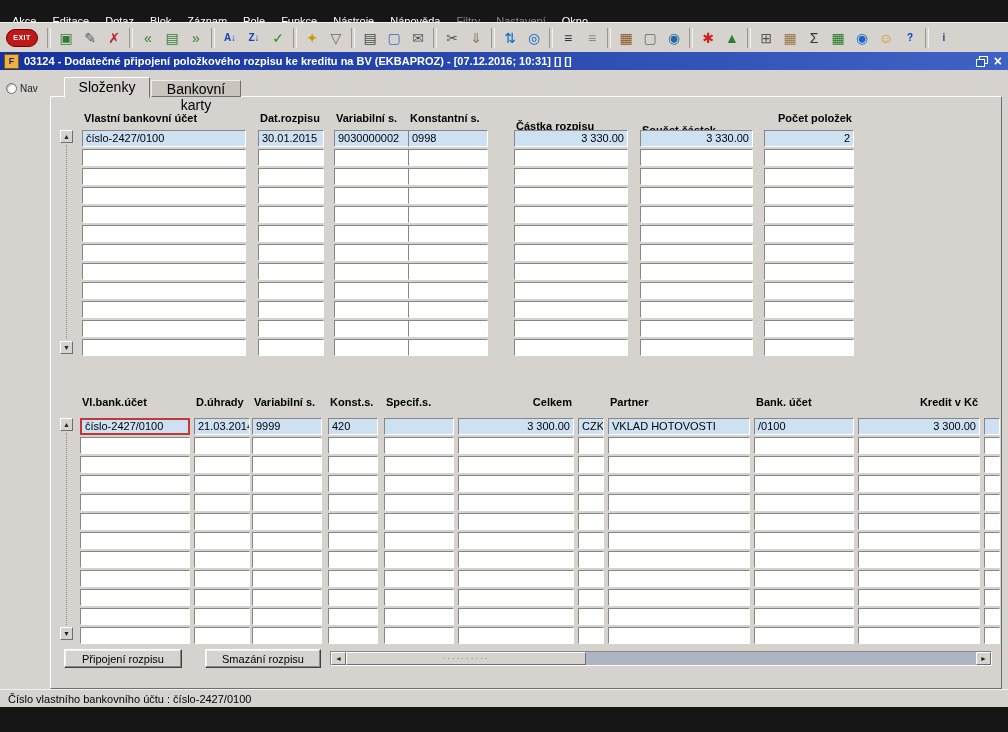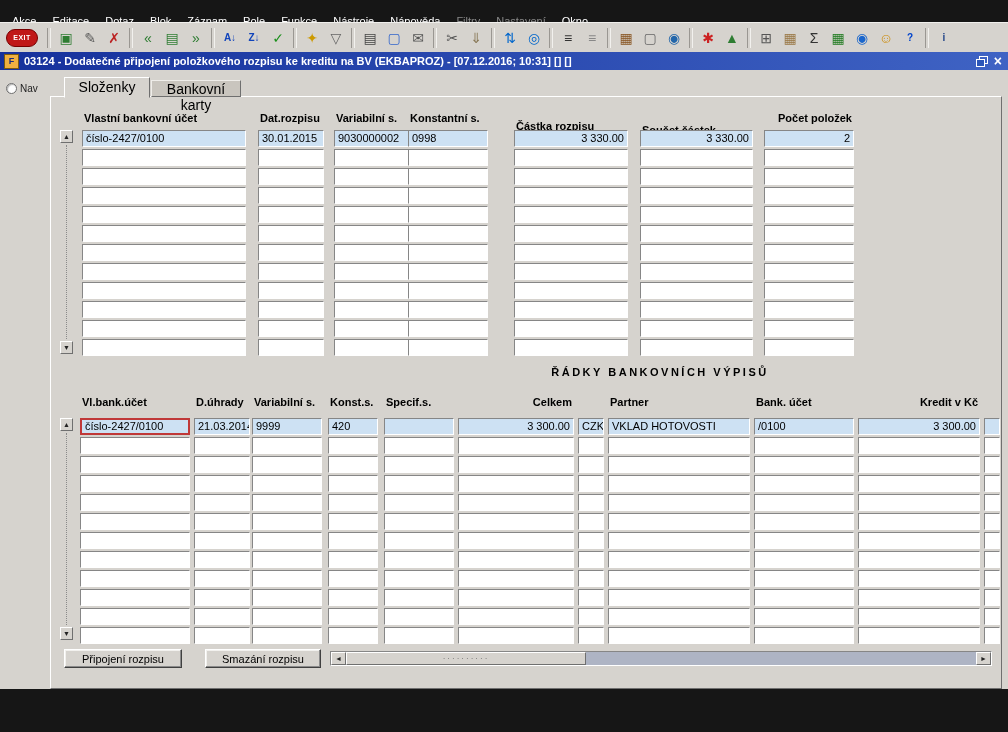--- a/index.html
+++ b/index.html
@@ -270,21 +270,20 @@
       <div class="cell u6" style="top: 320px; text-align: right;"></div>
       <div class="cell u0" style="top: 339px; text-align: left;"></div>
       <div class="cell u1" style="top: 339px; text-align: left;"></div>
       <div class="cell u2" style="top: 339px; text-align: left;"></div>
       <div class="cell u3" style="top: 339px; text-align: left;"></div>
       <div class="cell u4" style="top: 339px; text-align: right;"></div>
       <div class="cell u5" style="top: 339px; text-align: right;"></div>
       <div class="cell u6" style="top: 339px; text-align: right;"></div>
     </div>
 
-  <div class="section-title">ŘÁDKY BANKOVNÍCH VÝPISŮ</div>
 
   <div id="lower-grid">
       <div class="col-header l0" style="top: 396px; text-align: left;">Vl.bank.účet</div>
       <div class="col-header l1" style="top: 396px; text-align: left;">D.úhrady</div>
       <div class="col-header l2" style="top: 396px; text-align: left;">Variabilní s.</div>
       <div class="col-header l3" style="top: 396px; text-align: left;">Konst.s.</div>
       <div class="col-header l4" style="top: 396px; text-align: left;">Specif.s.</div>
       <div class="col-header l5" style="top: 396px; text-align: right;">Celkem</div>
       <div class="col-header l7" style="top: 396px; text-align: left;">Partner</div>
       <div class="col-header l8" style="top: 396px; text-align: left;">Bank. účet</div>
@@ -425,15 +424,18 @@
 
   <button class="push-btn btn1">Připojení rozpisu</button>
   <button class="push-btn btn2">Smazání rozpisu</button>
 
   <div class="hscroll">
     <div class="hs-btn" style="left:0;">◄</div>
     <div class="hs-thumb">··········</div>
     <div class="hs-btn" style="right:0;">►</div>
   </div>
 
+  <div class="status1">
+    <span>Číslo vlastního bankovního účtu : číslo-2427/0100</span>
+  </div>
 
 
 </div>
 
 </body></html>

